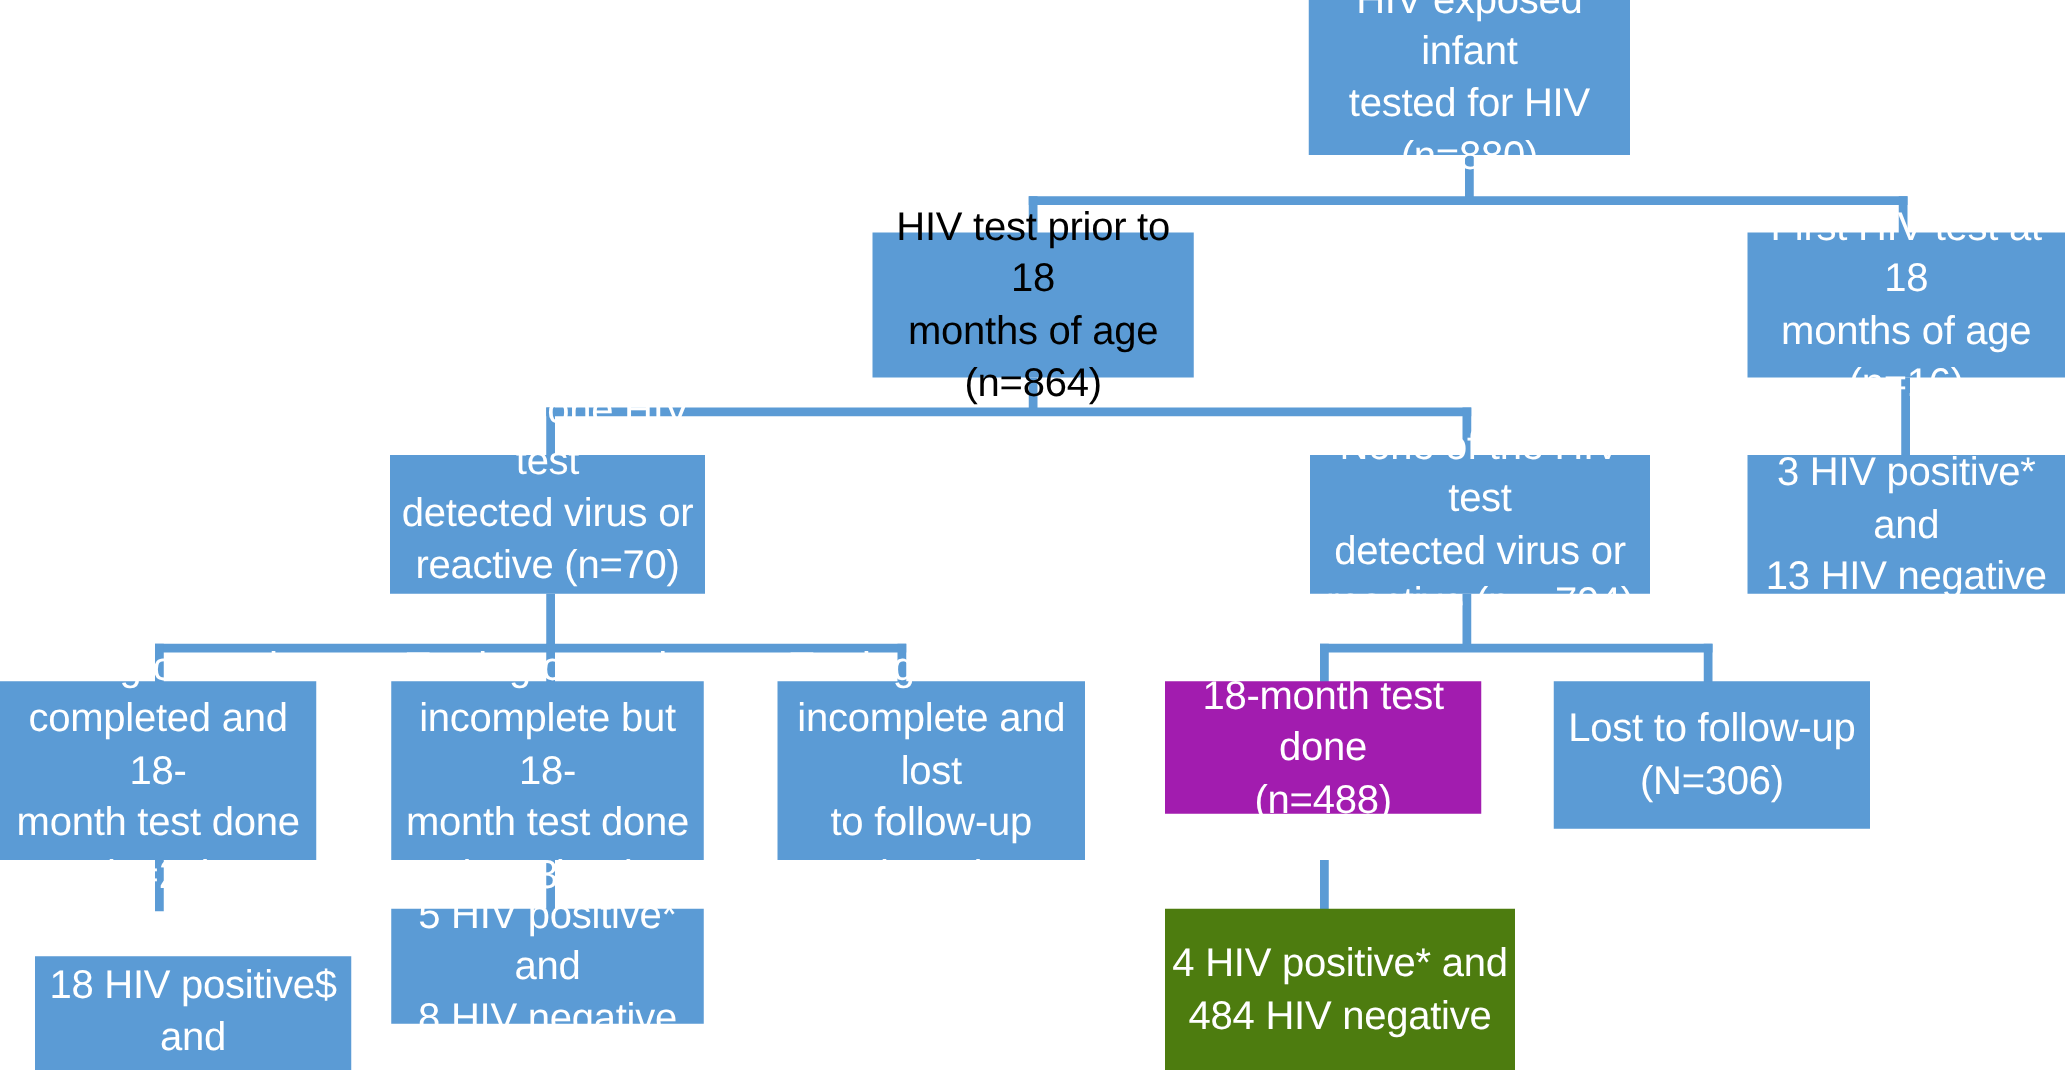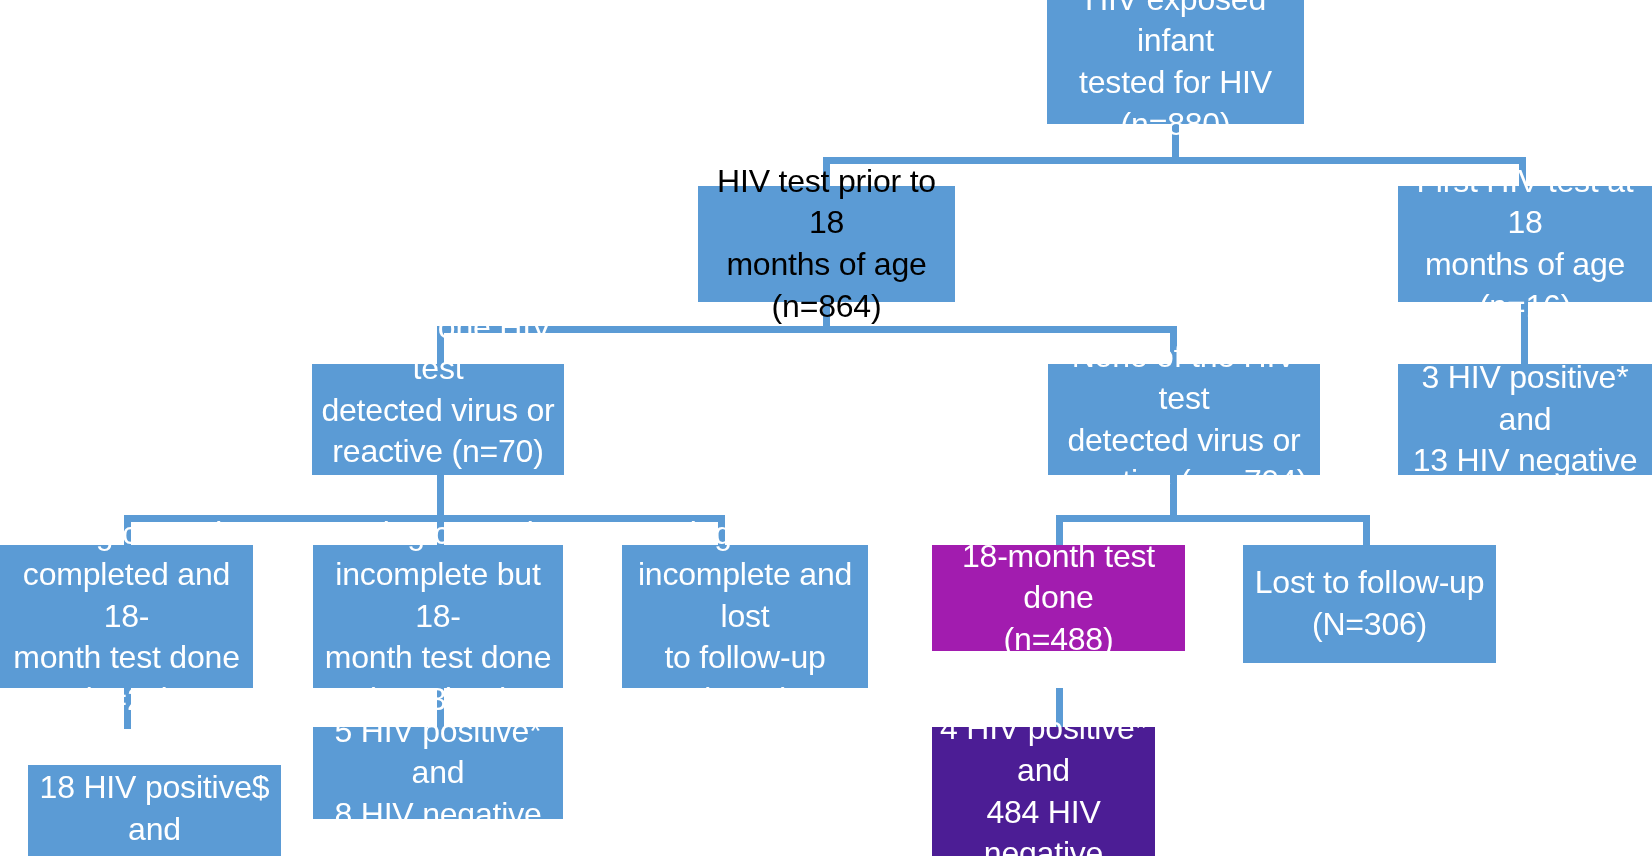--- a/index.html
+++ b/index.html
@@ -128,18 +128,18 @@
 (N=306)</span>
       </div>
       <div class="node" style="left: 0px; top: 765px; width: 253px; height: 129px; background: rgb(91, 155, 213); color: rgb(255, 255, 255); margin-left: 28px;">
         <span class="txt">18 HIV positive$ and
 9 HIV negative</span>
       </div>
       <div class="node" style="left: 313px; top: 727px; width: 250px; height: 92px; background: rgb(91, 155, 213); color: rgb(255, 255, 255);">
         <span class="txt">5 HIV positive* and
 8 HIV negative</span>
       </div>
-      <div class="node" style="left: 932px; top: 727px; width: 223px; height: 129px; background: #4c1d95; color: rgb(255, 255, 255);">
+      <div class="node" style="left: 932px; top: 727px; width: 280px; height: 129px; background: #4d7c0f; color: rgb(255, 255, 255);">
         <span class="txt">4 HIV positive* and
 484 HIV negative</span>
       </div>
     </div>
 </div>
 
 </body></html>

